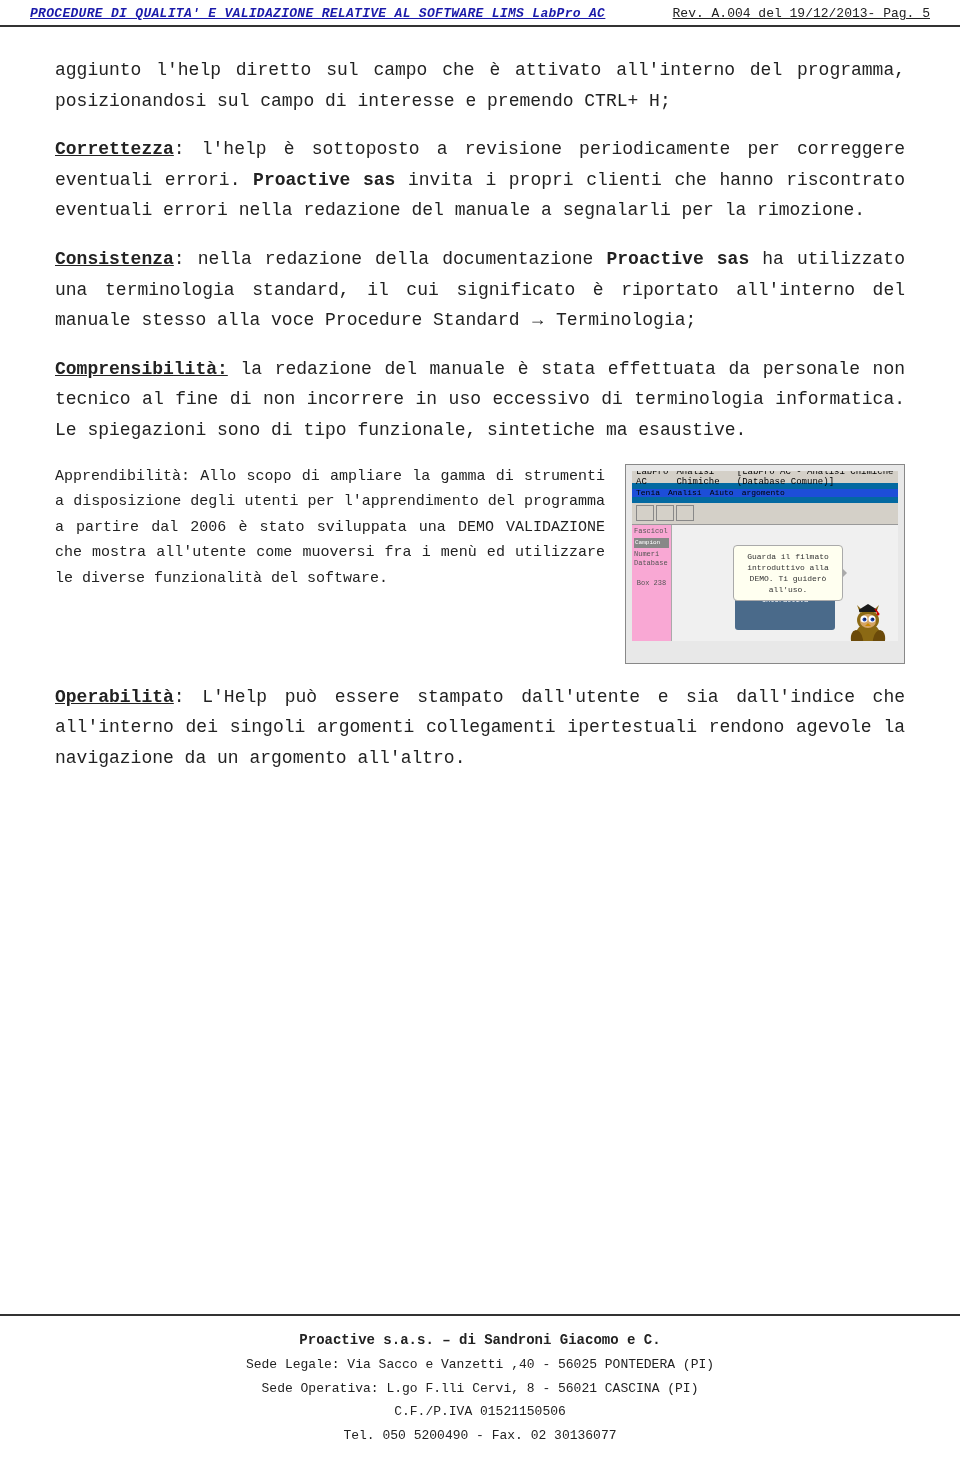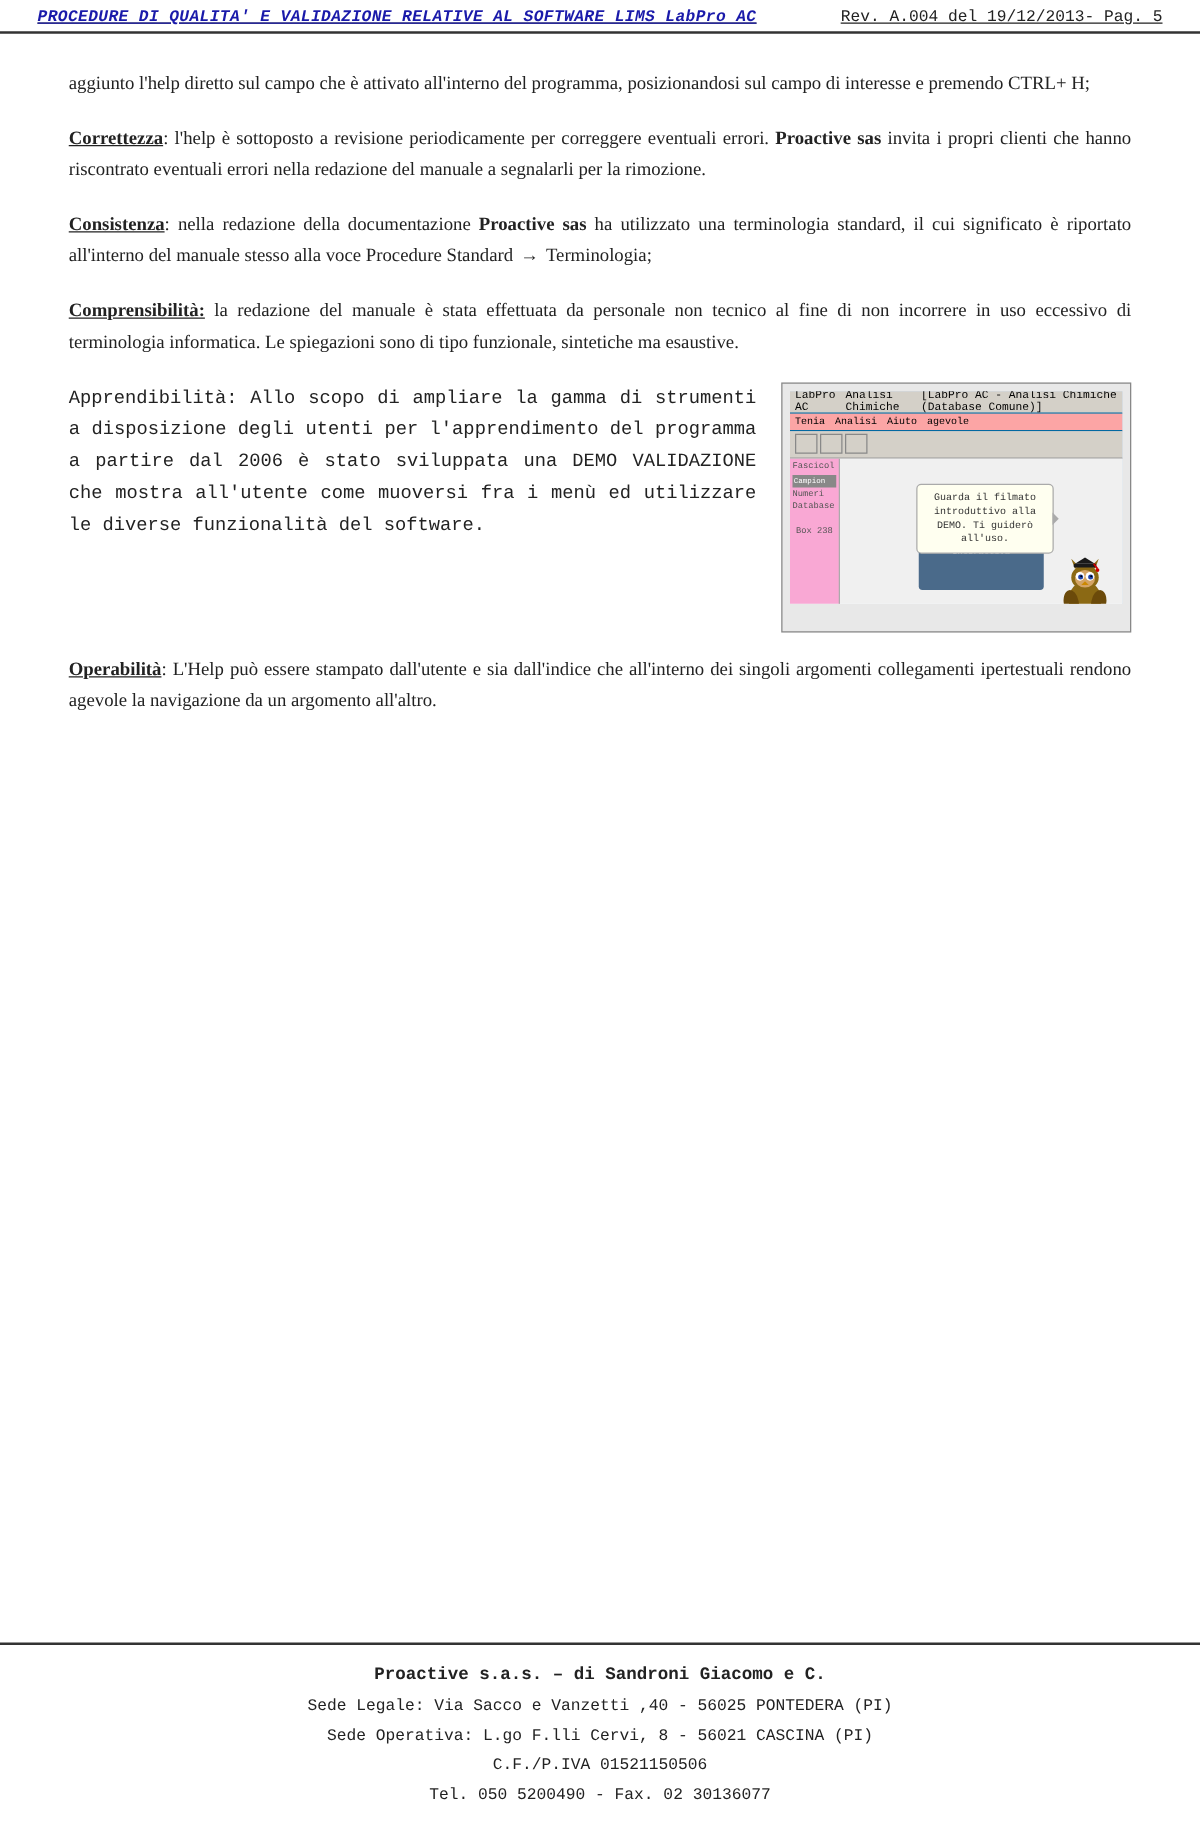--- a/index.html
+++ b/index.html
@@ -36,22 +36,21 @@
     }
 
     .page-content {
       padding: 28px 55px 20px 55px;
     }
 
     .text-block {
       margin-bottom: 18px;
       line-height: 1.7;
       text-align: justify;
-      font-size: 15px;
-      font-family: Liberation Serif, serif;
+      font-size: 18px;
     }
     .text-block .underline-term {
       text-decoration: underline;
       font-weight: bold;
     }
     .proactive-bold {
       font-weight: bold;
     }
 
     .two-col {
@@ -89,21 +88,21 @@
     
     .sw-menubar {
       background: #d4d0c8;
       height: 18px;
       font-size: 9px;
       display: flex;
       align-items: center;
       padding: 0 4px;
       gap: 8px;
       color: #000;
-      border-bottom: 1px solid #0369a1;
+      border-bottom: 6px solid #0369a1;
     }
     .sw-toolbar {
       background: #d4d0c8;
       height: 22px;
       border-bottom: 1px solid #999;
       display: flex;
       align-items: center;
       padding: 0 4px;
       gap: 2px;
     }
@@ -235,25 +234,25 @@
     </div>
     <div class="right-col">
       <div class="screenshot-box">
         <div class="screenshot-inner">
 
           <div class="sw-menubar">
             <span>LabPro AC</span>
             <span>Analisi Chimiche</span>
             <span>[LabPro AC - Analisi Chimiche (Database Comune)]</span>
           </div>
-          <div class="sw-menubar" style="font-size:8px; height:14px; background:#fca5a5;">
+          <div class="sw-menubar" style="font-size:8px; height:14px; background:#1d4ed8;">
             <span>Tenia</span>
             <span>Analisi</span>
             <span>Aiuto</span>
-            <span>agevole</span>
+            <span>argomento</span>
           </div>
           <div class="sw-toolbar">
             <div class="sw-btn"></div>
             <div class="sw-btn"></div>
             <div class="sw-btn"></div>
           </div>
           <div class="sw-body">
             <div class="sw-sidebar">
               <div style="font-size:7px; color:#555; margin-bottom:2px; line-height:1.3;">Fascicol</div>
               <div style="background:#888;height:10px;margin-bottom:2px;font-size:6px;color:#fff;padding:1px;">Campion</div>

